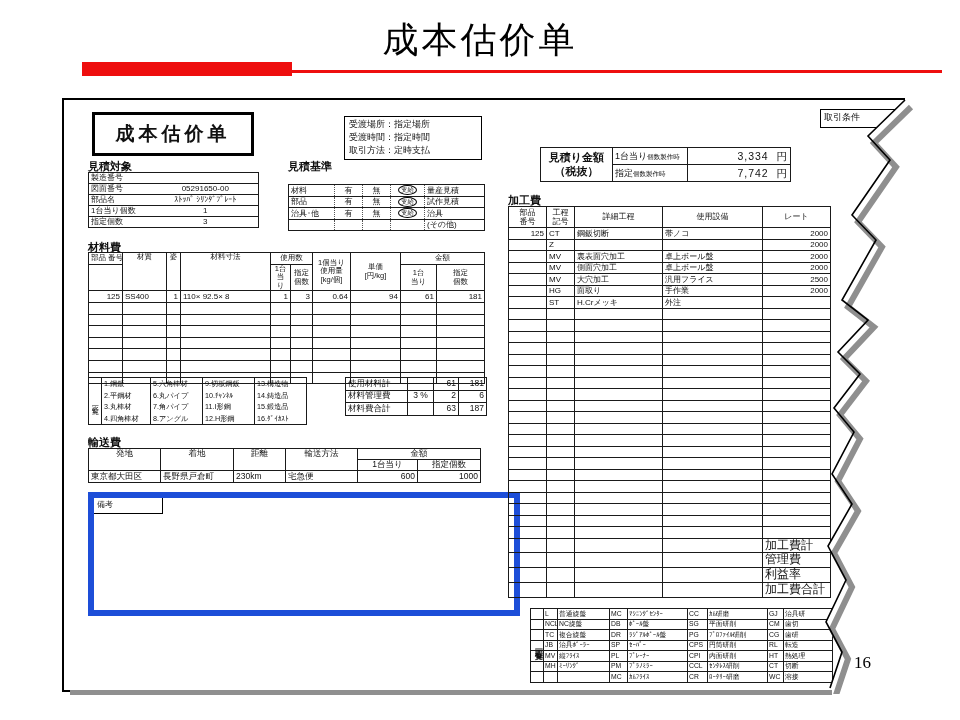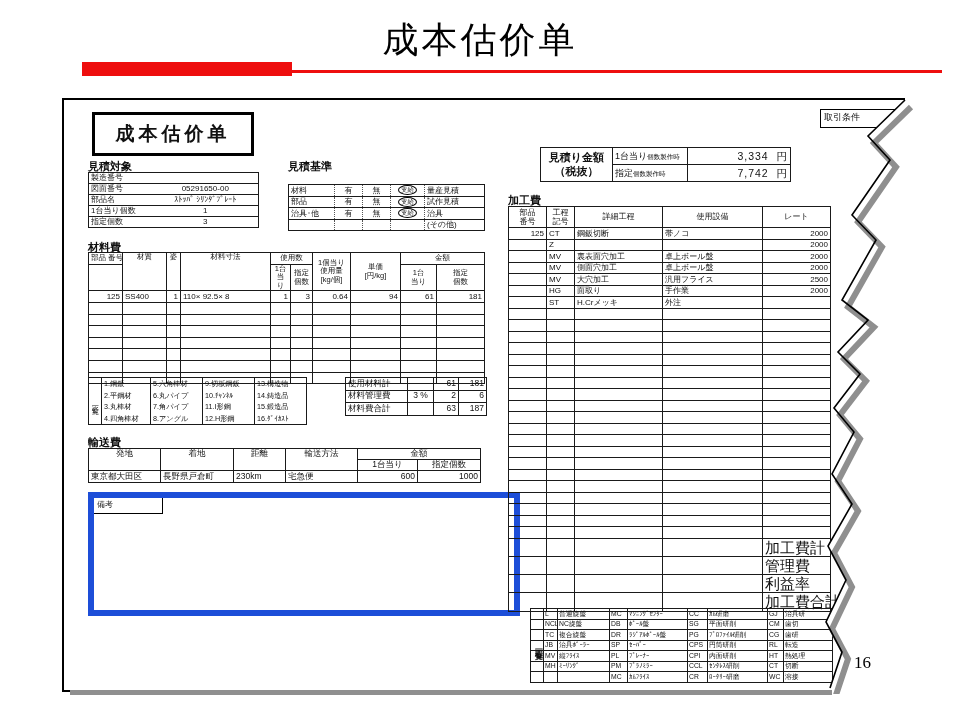--- a/index.html
+++ b/index.html
@@ -51,40 +51,46 @@
   #mat-totals{left:345px;top:377px;} #mat-totals td{height:11.5px;font-size:8.5px;}
   
   #trans-table{left:88px;top:448px;} #trans-table td{height:10px;font-size:8.5px;}
   #remarks-box{left:88px;top:492px;width:420px;height:112px;border:6px solid #1d4ed8;}
   #remarks-label{width:62px;height:13px;border-right:1px solid #000;border-bottom:1px solid #000;
                  font-size:8px;padding:1px 3px;}
   
   #proc-table{left:508px;top:206px;}
   #proc-table td{height:10.5px;}
   #proc-table .hd{font-size:8px;text-align:center;}
-  .proc-total{font-size:15px;overflow:visible!important;}
+  .proc-total{font-size:12px;overflow:visible!important;}
   
   #proc-legend{left:530px;top:608px;} #proc-legend td{height:9.5px;font-size:6.8px;padding:0 1px;}
   .vtext{writing-mode:vertical-rl;text-orientation:upright;font-size:8px;letter-spacing:1px;
          text-align:center;padding:0!important;}
   .seclabel{position:absolute;font-weight:bold;font-size:11px;}
 </style>
 </head>
 <body>
 
 <div id="page">
 
   <div id="slide-title" class="abs">成本估价单</div>
   <div id="red-bar" class="abs"></div>
   <div id="red-line" class="abs"></div>
 
   <div id="sheet" class="abs"></div>
 
   <div id="form-title-box" class="abs">成本估价单</div>
 
+  <div id="delivery-box" class="abs">
+
+  <div>受渡場所：指定場所</div>
+      <div>受渡時間：指定時間</div>
+      <div>取引方法：定時支払</div>
+    </div>
 
 
   <table id="quote-box" class="abs" style="width:250px">
     <colgroup>
         <col style="width:72px">
         <col style="width:75px">
         <col style="width:103px">
       </colgroup>
     <tbody>
       <tr>

